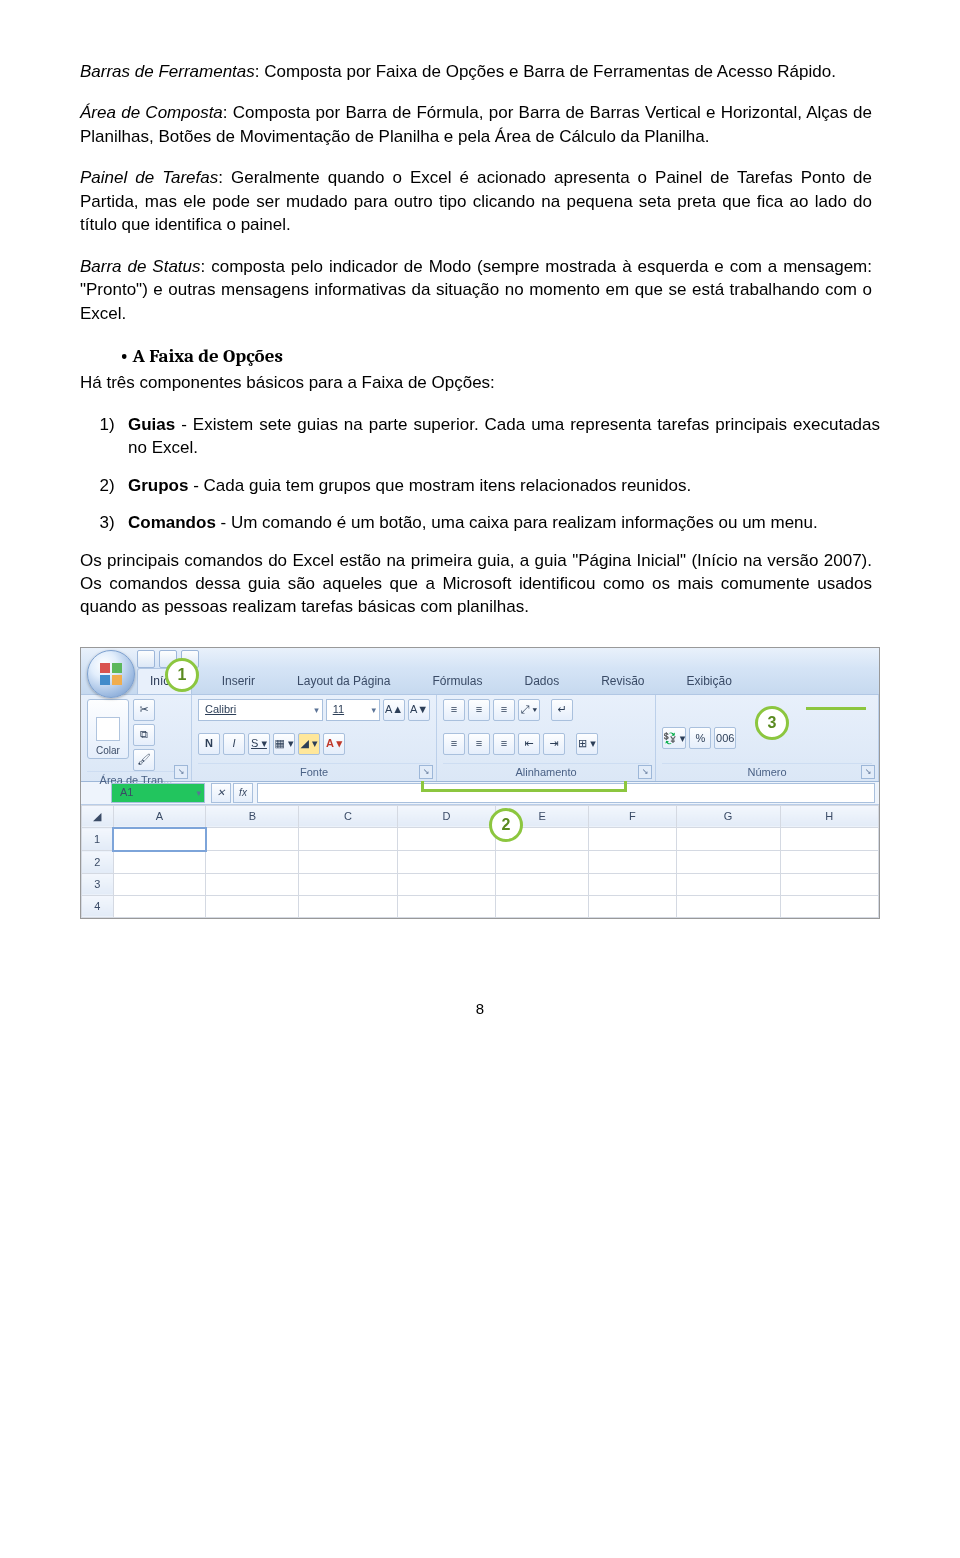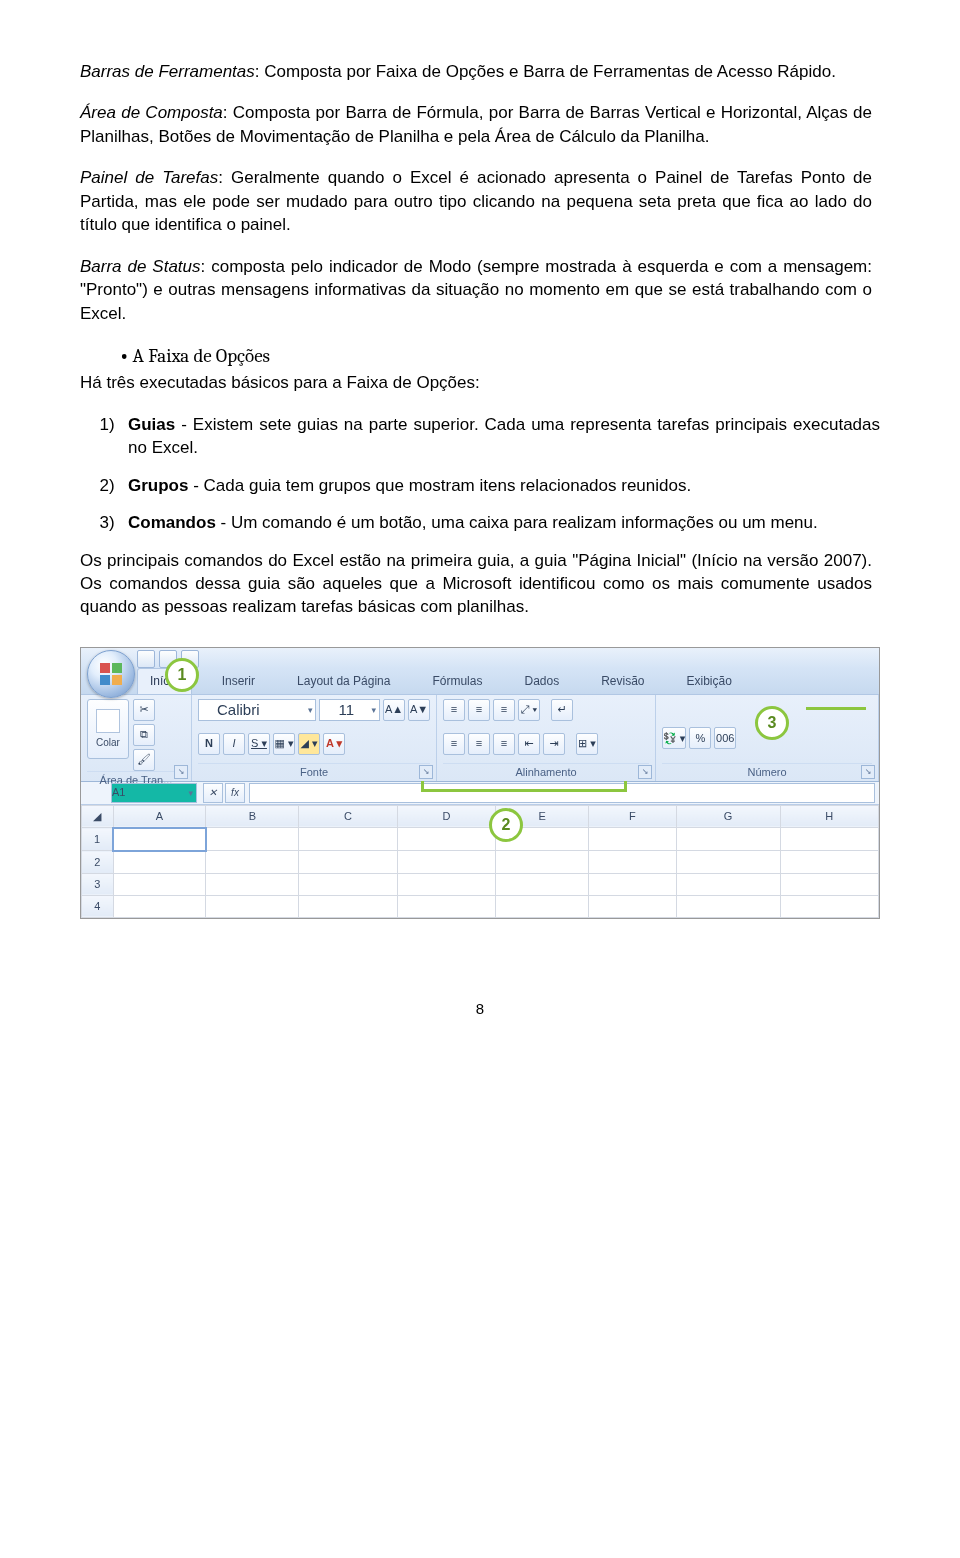--- a/index.html
+++ b/index.html
@@ -10,21 +10,21 @@
     color: #000;
     background: #fff;
     width: 960px;
     box-sizing: border-box;
     line-height: 1.38;
   }
   p { margin: 0 8px 18px 0; text-align: justify; }
   .italic-term { font-style: italic; }
   h3.section {
     font-family: Cambria, Georgia, serif;
-    font-weight: normal;
+    font-weight: bold;
     font-size: 19px;
     margin: 16px 0 2px 40px;
   }
   h3.section::before {
     content: "•  ";
     font-weight: bold;
   }
   .after-h { margin-top: 2px; }
   ol.numlist {
     padding-left: 44px;
@@ -120,42 +120,43 @@
   .rbtn {
     height:20px; min-width:20px;
     border:1px solid #a9c0dd; border-radius:2px;
     background:linear-gradient(#fdfeff,#e5eefb);
     display:flex;align-items:center;justify-content:center;
     font-size:11px; color:#2c3e57;
   }
   .bigbtn {
     width:40px;height:58px;border:1px solid #a9c0dd;border-radius:3px;
     background:linear-gradient(#fdfeff,#e5eefb);
-    display:flex;flex-direction:column;align-items:center;justify-content:center;
+    display:flex;flex-direction:column;align-items:center;justify-content:flex-end;
     font-size:10px;gap:3px;
   }
   .bigbtn .ic{width:22px;height:22px;border:1px solid #b0c4de;background:#fff;}
   .combo {
     height:20px;border:1px solid #a9c0dd;background:#fff;
-    display:flex;align-items:center;padding:0 14px 0 18px;font-size:15px;color:#2c3e57;
+    display:flex;align-items:center;padding:0 14px 0 6px;font-size:11px;color:#2c3e57;
     position:relative;
+    text-decoration:underline;
   }
   .combo::after{content:"▾";position:absolute;right:3px;font-size:9px;color:#5b7396}
 
   .callout {
     position:absolute; width:28px;height:28px;border-radius:50%;
     border:3px solid #8cc63f; background:#fff;
     display:flex;align-items:center;justify-content:center;
     font-weight:bold;color:#5a8a1f;font-size:16px;z-index:10;
   }
 
   .fbar{
     display:flex;height:22px;background:#eef4fc;border-bottom:1px solid #b9cde8;align-items:center;
   }
-  .namebox{width:84px;height:18px;border:1px solid #a9c0dd;background:#14b8a6;margin-left:30px;display:flex;align-items:center;padding-left:0;font-size:11px;position:relative}
+  .namebox{width:84px;height:18px;border:1px solid #a9c0dd;background:#22c55e;margin-left:30px;display:flex;align-items:center;padding-left:8px;font-size:11px;position:relative}
   .namebox::after{content:"▾";position:absolute;right:3px;font-size:9px;color:#5b7396}
   .fxbtns{display:flex;margin-left:6px;gap:2px}
   .fxbtns .fb{width:18px;height:18px;border:1px solid #a9c0dd;background:linear-gradient(#fdfeff,#e5eefb);display:flex;align-items:center;justify-content:center;font-size:10px;font-style:italic}
   .fline{flex:1;height:18px;border:1px solid #a9c0dd;background:#fff;margin:0 4px}
 
   .sheet{background:#fff}
   .sheet table{border-collapse:collapse;width:100%}
   .sheet th,.sheet td{border:1px solid #d4d9e2;height:19px;font-size:11px;color:#3a4b66;text-align:center;font-weight:normal}
   .sheet th{background:linear-gradient(#f3f7fd,#e2ebf7)}
   .sheet .rowh{width:28px;background:linear-gradient(#f3f7fd,#e2ebf7)}
@@ -177,21 +178,21 @@
 
 <p>
   <span class="italic-term">Painel de Tarefas</span><span>: Geralmente quando o Excel é acionado apresenta o Painel de Tarefas Ponto de Partida, mas ele pode ser mudado para outro tipo clicando na pequena seta preta que fica ao lado do título que identifica o painel.</span>
 </p>
 
 <p>
   <span class="italic-term">Barra de Status</span><span>: composta pelo indicador de Modo (sempre mostrada à esquerda e com a mensagem: "Pronto") e outras mensagens informativas da situação no momento em que se está trabalhando com o Excel.</span>
 </p>
 
 <h3 class="section">A Faixa de Opções</h3>
-<p class="after-h">Há três executadas básicos para a Faixa de Opções:</p>
+<p class="after-h">Há três componentes básicos para a Faixa de Opções:</p>
 
 <ol class="numlist">
   <li><span class="bold">Guias</span><span> - Existem sete guias na parte superior. Cada uma representa tarefas principais executadas no Excel.</span></li>
   <li><span class="bold">Grupos</span><span> - Cada guia tem grupos que mostram itens relacionados reunidos.</span></li>
   <li><span class="bold">Comandos</span><span> - Um comando é um botão, uma caixa para realizam informações ou um menu.</span></li>
 </ol>
 
 <p>Os principais comandos do Excel estão na primeira guia, a guia "Página Inicial" (Início na versão 2007). Os comandos dessa guia são aqueles que a Microsoft identificou como os mais comumente usados quando as pessoas realizam tarefas básicas com planilhas.</p>
 
 <div class="shot-wrap">

